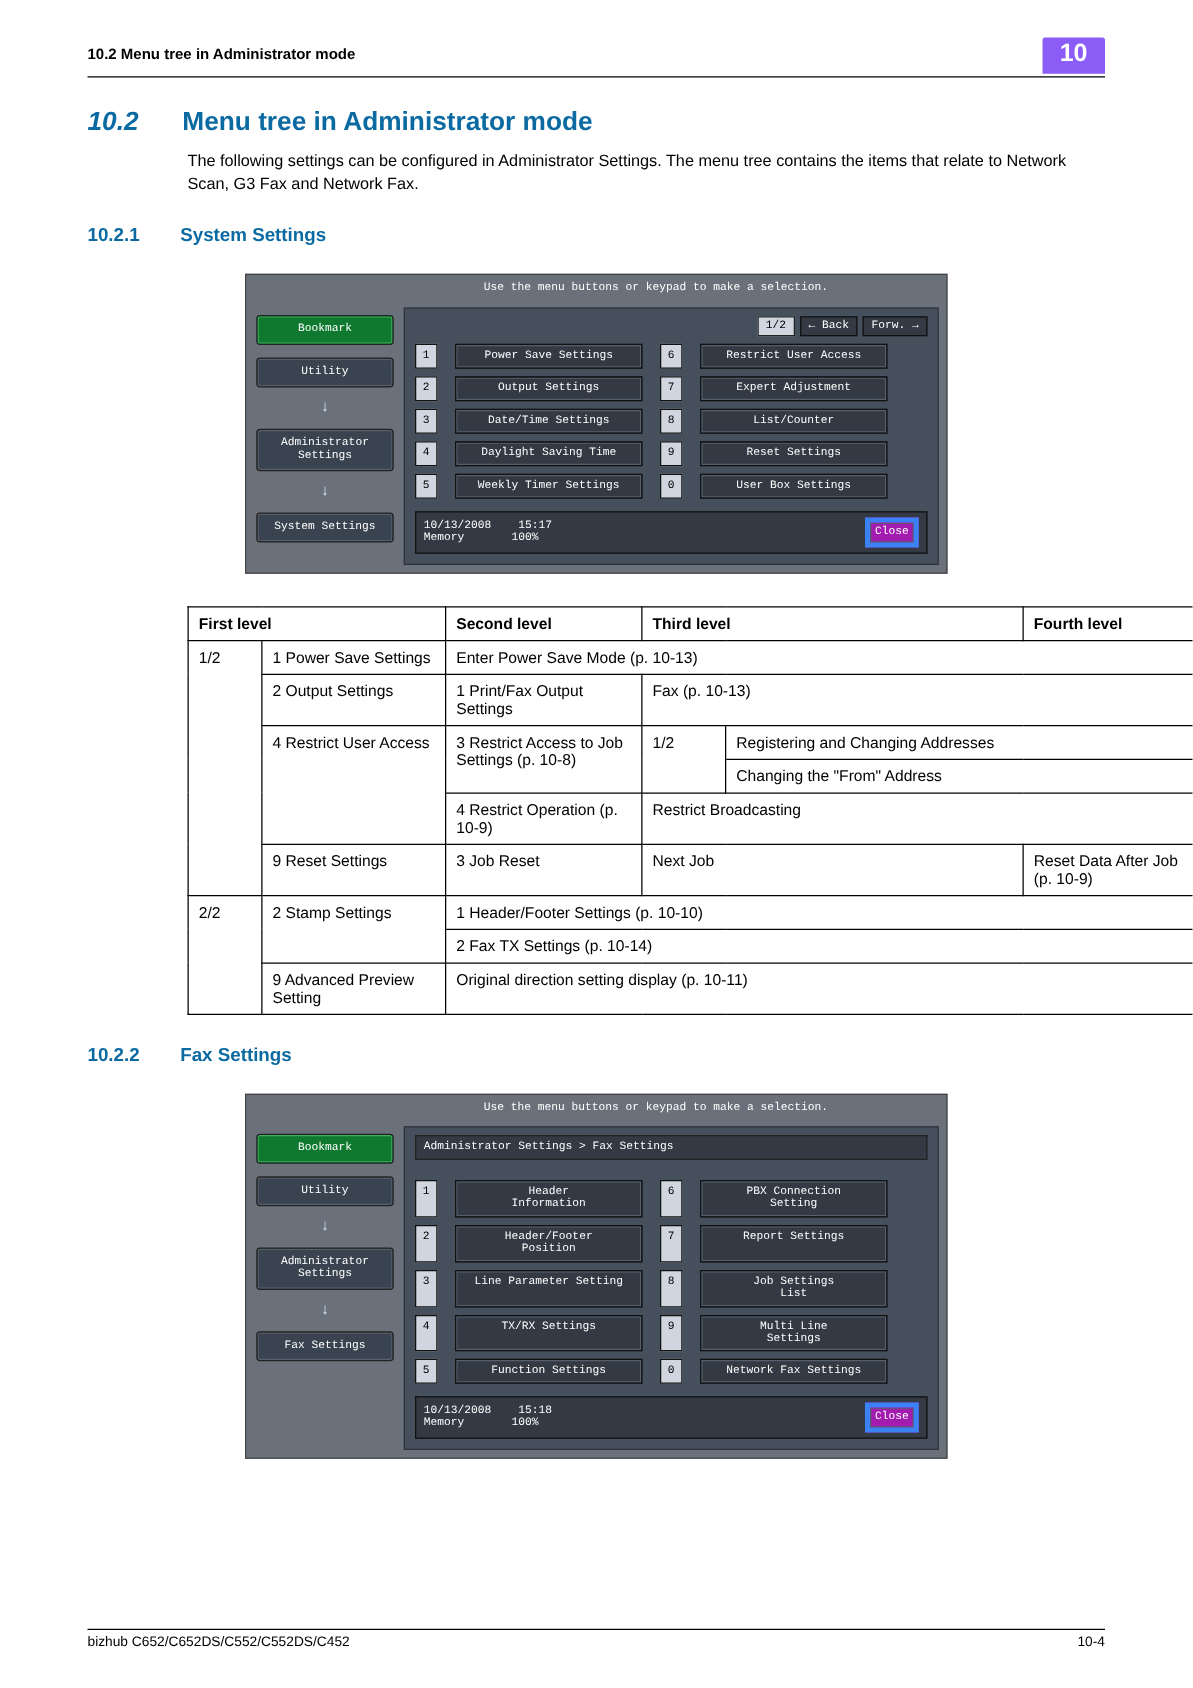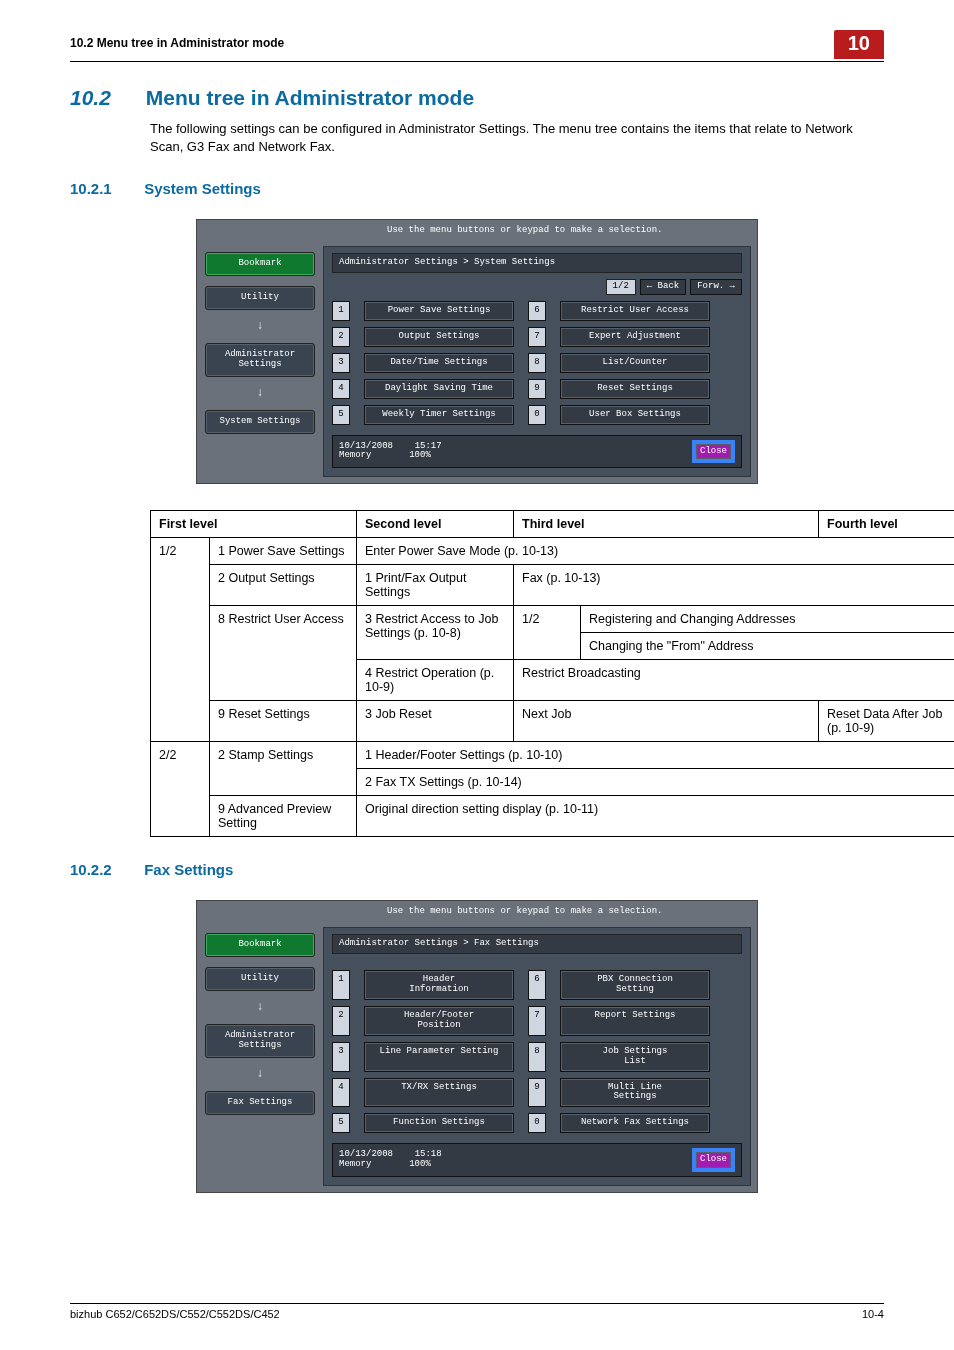--- a/index.html
+++ b/index.html
@@ -23,21 +23,21 @@
     align-items: flex-start;
     border-bottom: 1px solid #000;
     padding-bottom: 2px;
     margin-bottom: 24px;
   }
   .running-head .title {
     font-size: 12px;
     font-weight: bold;
   }
   .chap-badge {
-    background: #b91c1c;
+    background: #8b5cf6;
     color: #fff;
     font-size: 20px;
     font-weight: bold;
     padding: 2px 14px 4px 14px;
     border-top-left-radius: 2px;
     border-top-right-radius: 2px;
     margin-top: -6px;
     margin-left: 41px;
   }
   h1.section-heading {
@@ -227,21 +227,20 @@
       <div class="dp-side">
         <div class="dp-tab green">Bookmark</div>
         <div class="dp-tab">Utility</div>
         <div class="dp-arrow">↓</div>
         <div class="dp-tab" style="white-space:pre-line">Administrator
 Settings</div>
         <div class="dp-arrow">↓</div>
         <div class="dp-tab">System Settings</div>
       </div>
       <div class="dp-main">
-        <div class="dp-crumb">Administrator Settings &gt; System Settings</div>
         <div class="dp-pager">
           <span class="pg">1/2</span>
           <span class="btn">← Back</span>
           <span class="btn">Forw. →</span>
         </div>
         <div class="dp-grid">
           <div class="dp-num">1</div>
           <div class="dp-btn">Power Save Settings</div>
           <div class="dp-num">6</div>
           <div class="dp-btn">Restrict User Access</div>
@@ -291,21 +290,21 @@
       <td rowspan="6" style="width:42px">1/2</td>
       <td style="width:130px">1 Power Save Settings</td>
       <td colspan="4">Enter Power Save Mode (p. 10-13)</td>
     </tr>
     <tr>
       <td>2 Output Settings</td>
       <td style="width:140px">1 Print/Fax Output Settings</td>
       <td colspan="3">Fax (p. 10-13)</td>
     </tr>
     <tr>
-      <td rowspan="3">8 Restrict User Access</td>
+      <td rowspan="3">4 Restrict User Access</td>
       <td rowspan="2">3 Restrict Access to Job Settings (p. 10-8)</td>
       <td rowspan="2" style="width:50px">1/2</td>
       <td colspan="2">Registering and Changing Addresses</td>
     </tr>
     <tr>
       <td colspan="2">Changing the "From" Address</td>
     </tr>
     <tr>
       <td>4 Restrict Operation (p. 10-9)</td>
       <td colspan="3">Restrict Broadcasting</td>

